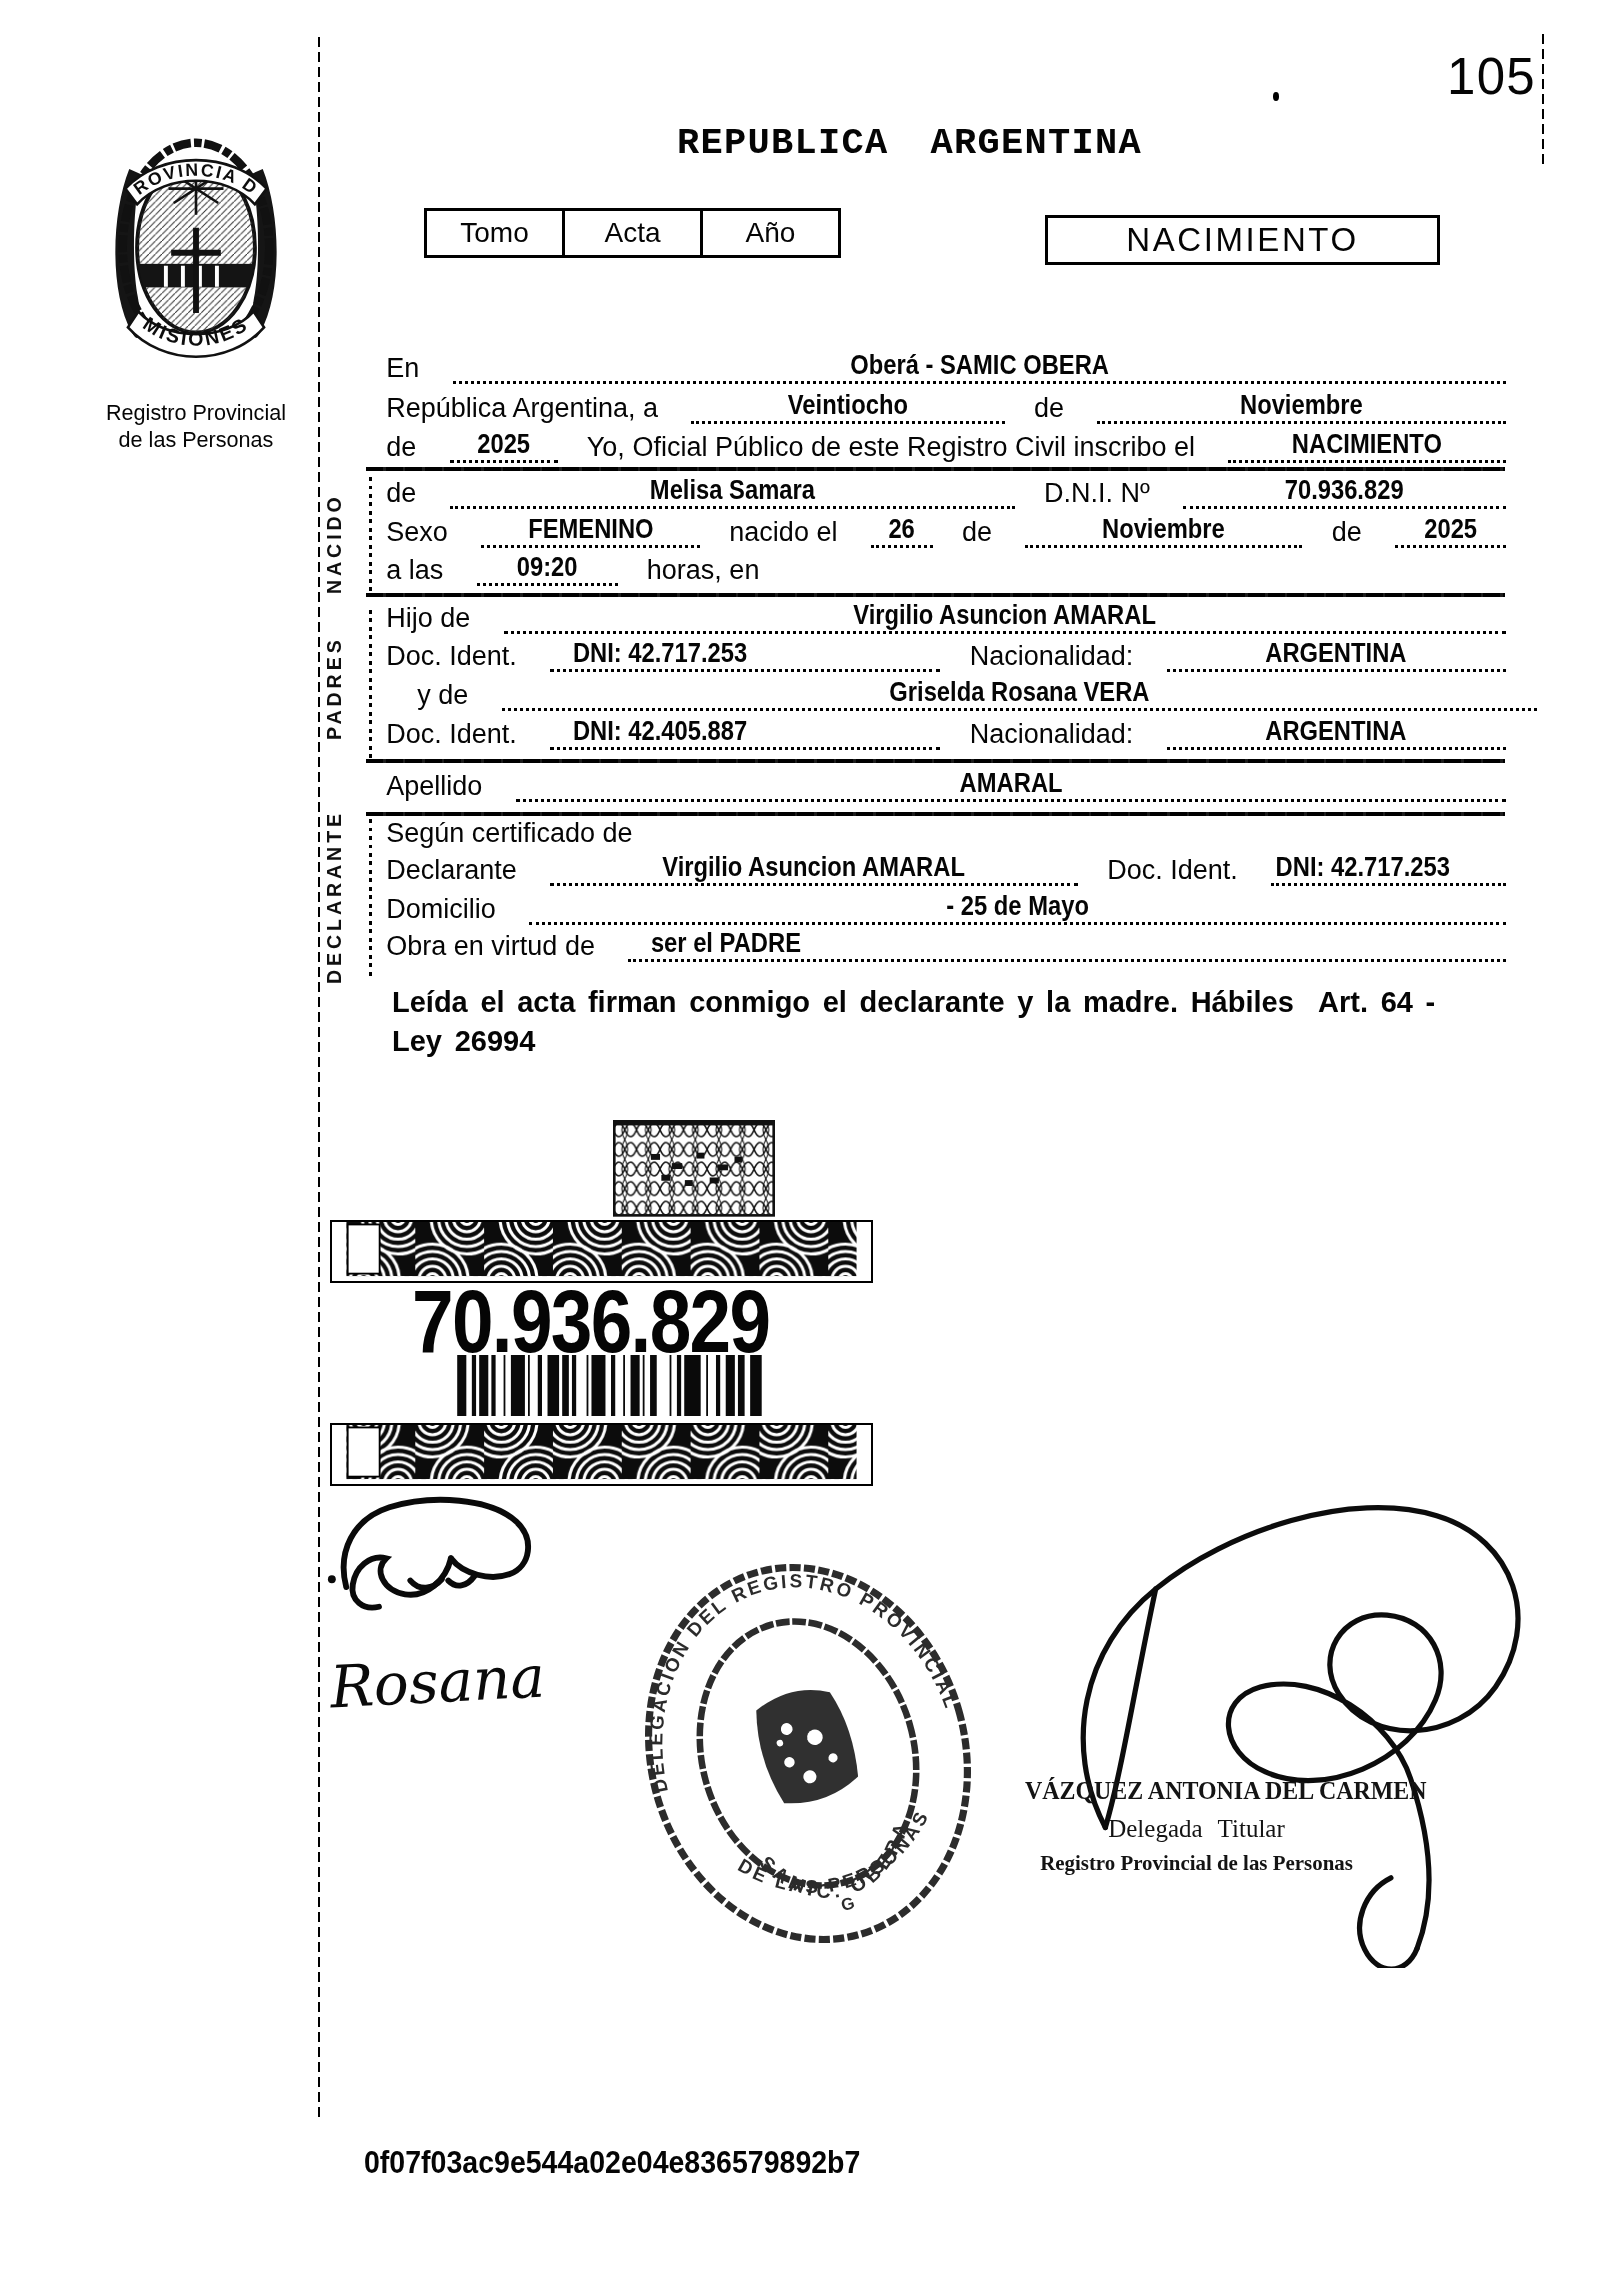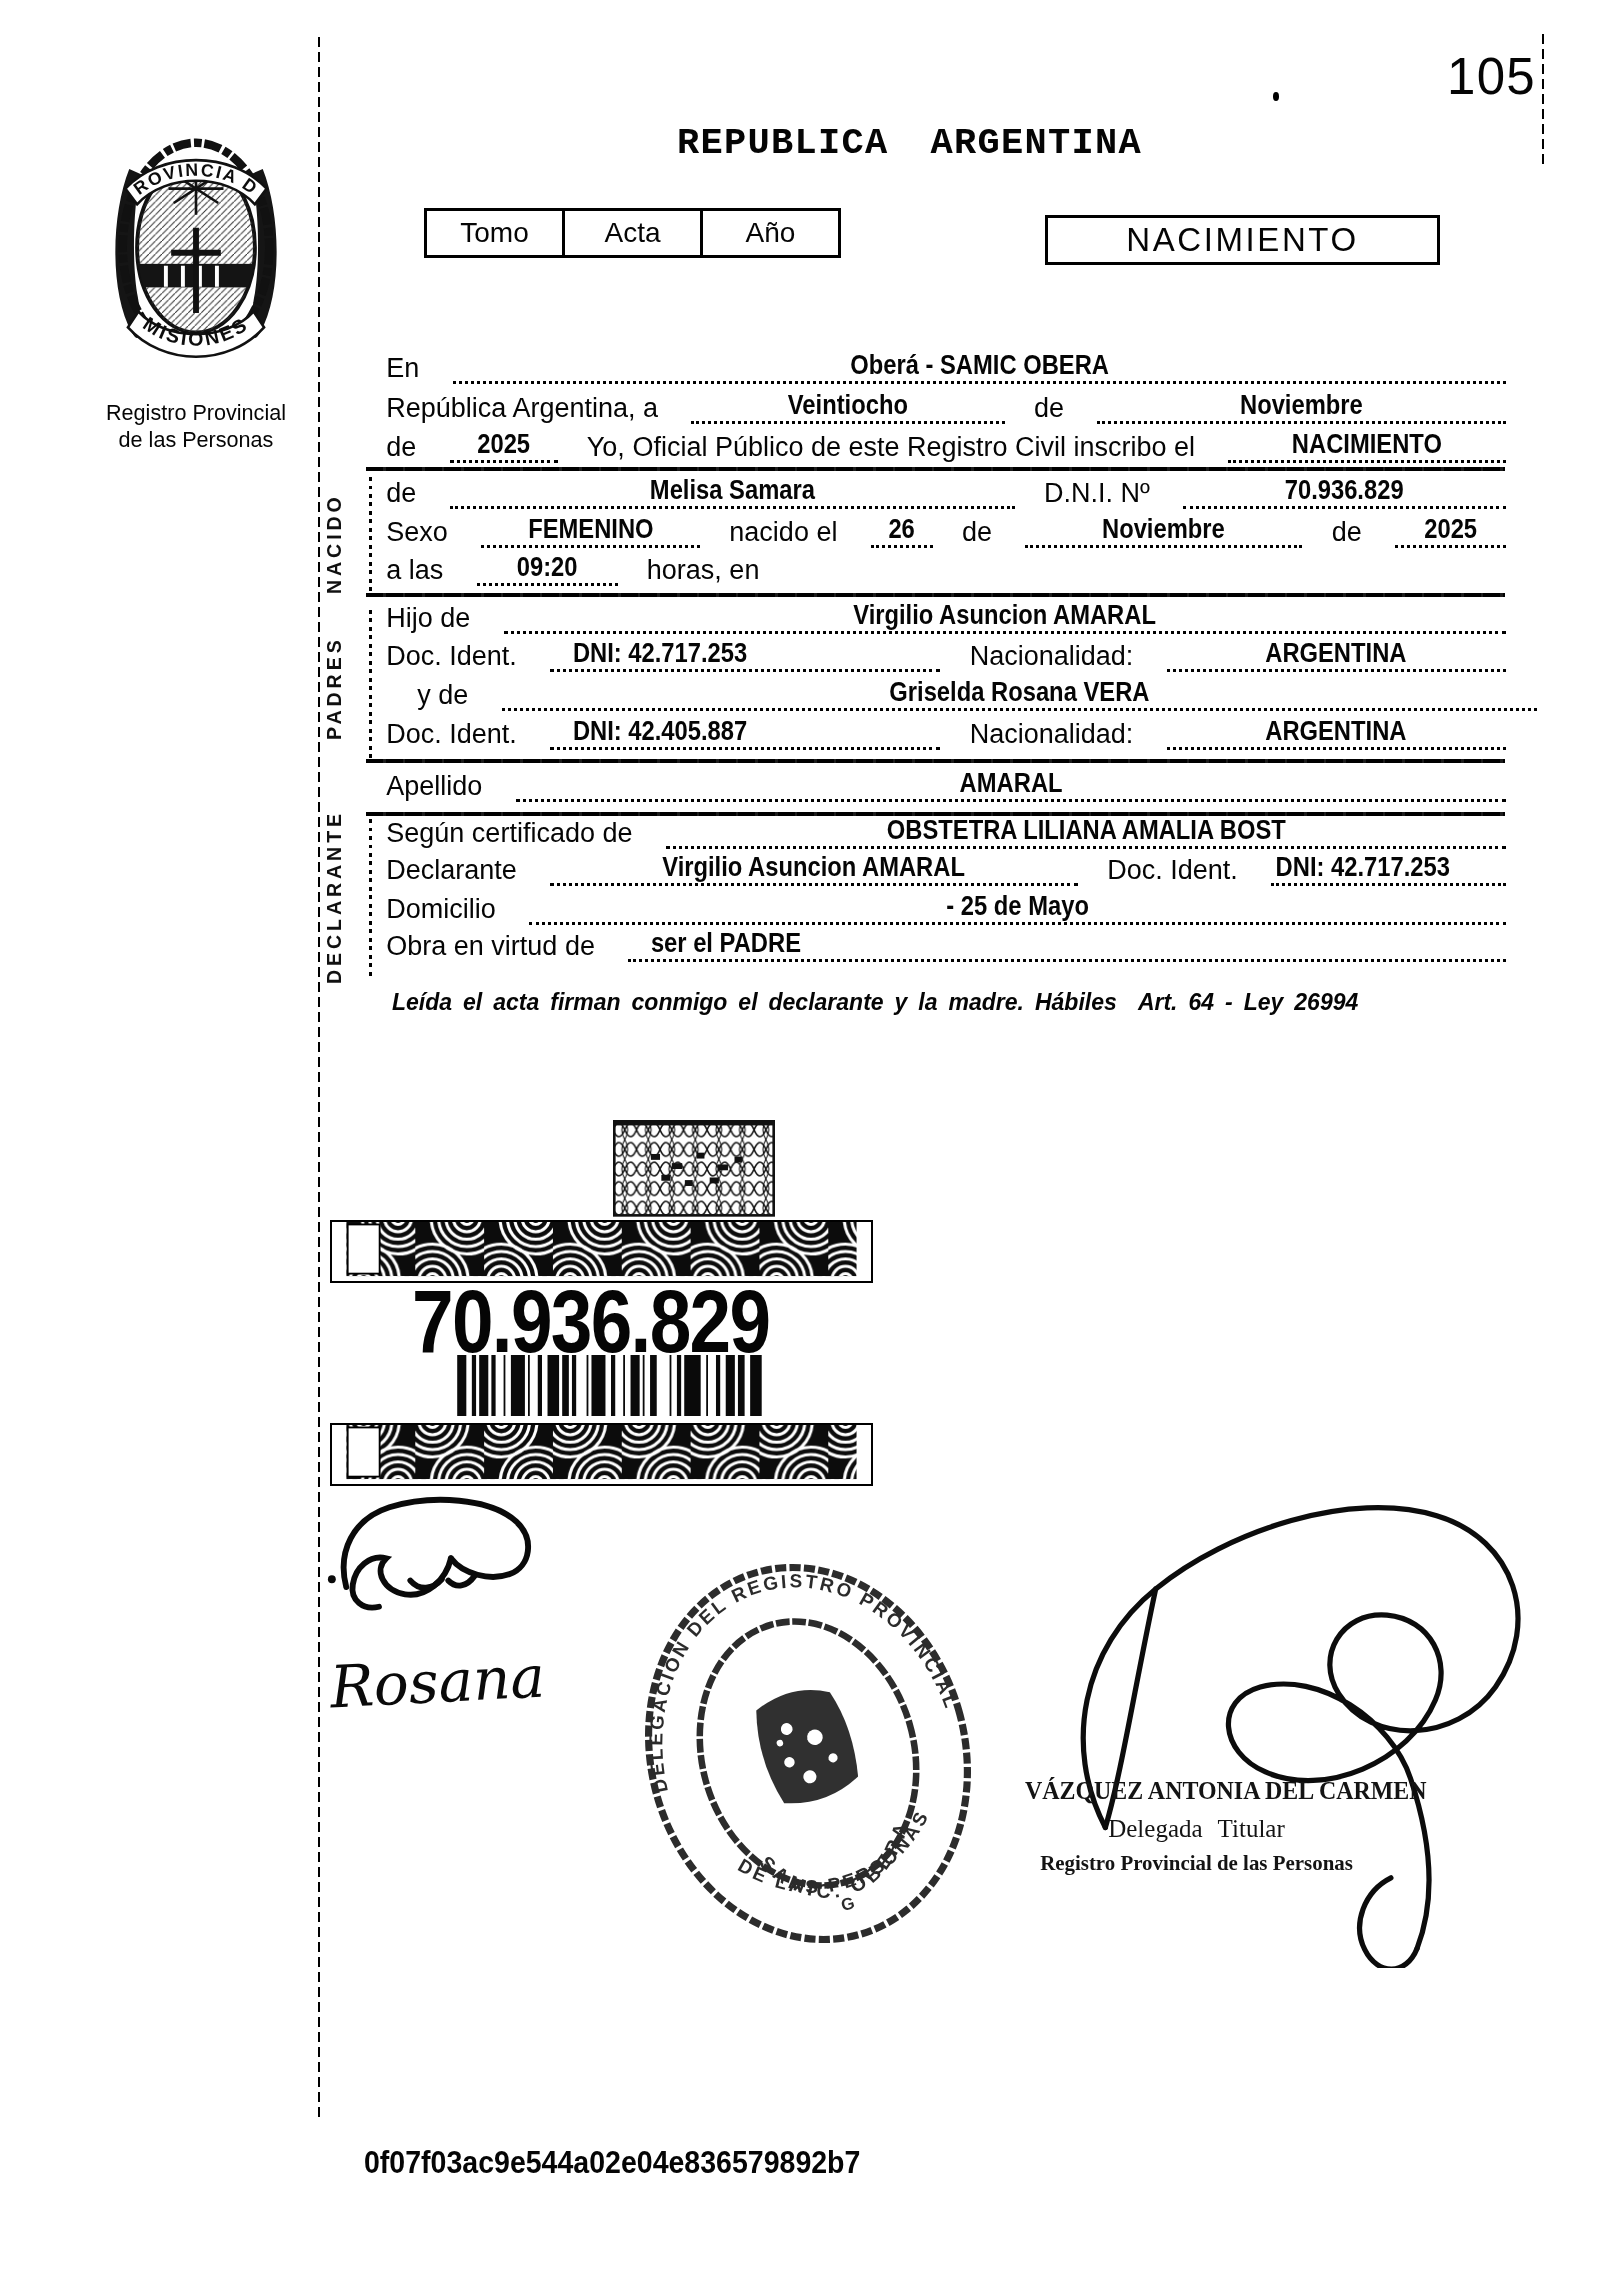--- a/index.html
+++ b/index.html
@@ -43,22 +43,22 @@
   .seg { flex:1 1 0; border-bottom:3.3px dotted #000; height:100%;
          display:flex; justify-content:center; align-items:flex-end; min-width:0; }
   .seg.start { justify-content:flex-start; }
   .val { font-size:27px; font-weight:700; line-height:1.05; white-space:pre;
          padding:0 2.6px 2px; transform:scaleX(.88); transform-origin:center bottom; }
   .seg.start .val { transform-origin:left bottom; padding-left:26px; }
 
   .sep { position:absolute; left:366px; width:1139px; height:3.9px;
          background:repeating-linear-gradient(90deg,#000 0 17px,#1c1c1c 17px 19.6px); }
 
-  .closing { left:392px; top:983px; width:1065px; font-size:23px; font-weight:700;
-             line-height:39px; word-spacing:4.6px; white-space:pre-wrap;font-style:italic; }
+  .closing { left:392px; top:983px; width:1065px; font-size:29px; font-weight:700;
+             line-height:39px; word-spacing:4.6px; white-space:pre-wrap; }
 
   
   .bignum { left:412px; top:1277px; font-size:89px; font-weight:700; line-height:1;
             letter-spacing:-2px; transform:scaleX(.84); transform-origin:left bottom; }
   .band { border:2.6px solid #000; }
 
   
   .official { left:1010px; top:1776px; width:373px; text-align:center; color:#141414; }
   .official .name { font-family:"Liberation Serif", serif; font-weight:700; font-size:26px;
                     transform:scaleX(.92); transform-origin:center; white-space:nowrap; }
@@ -262,23 +262,20 @@
 <div class="row" style="top:763px;">
   <span class="lbl">Apellido</span>
   <span class="seg">
       <span class="val">AMARAL</span>
     </span>
 </div>
 <div class="sep" style="top:812px;"></div>
 
 <div class="row" style="top:810px;">
   <span class="lbl">Según certificado de</span>
-  <span class="seg">
-      <span class="val">OBSTETRA LILIANA AMALIA BOST</span>
-    </span>
 </div>
 <div class="row" style="top:847px;">
   <span class="lbl">Declarante</span>
   <span class="seg" style="flex:1.6 1 0;">
       <span class="val">Virgilio Asuncion AMARAL</span>
     </span>
   <span class="lbl">Doc. Ident.</span>
   <span class="seg start" style="flex:0 0 235px;">
       <span class="val" style="padding-left:5.2px;">DNI: 42.717.253</span>
     </span>

